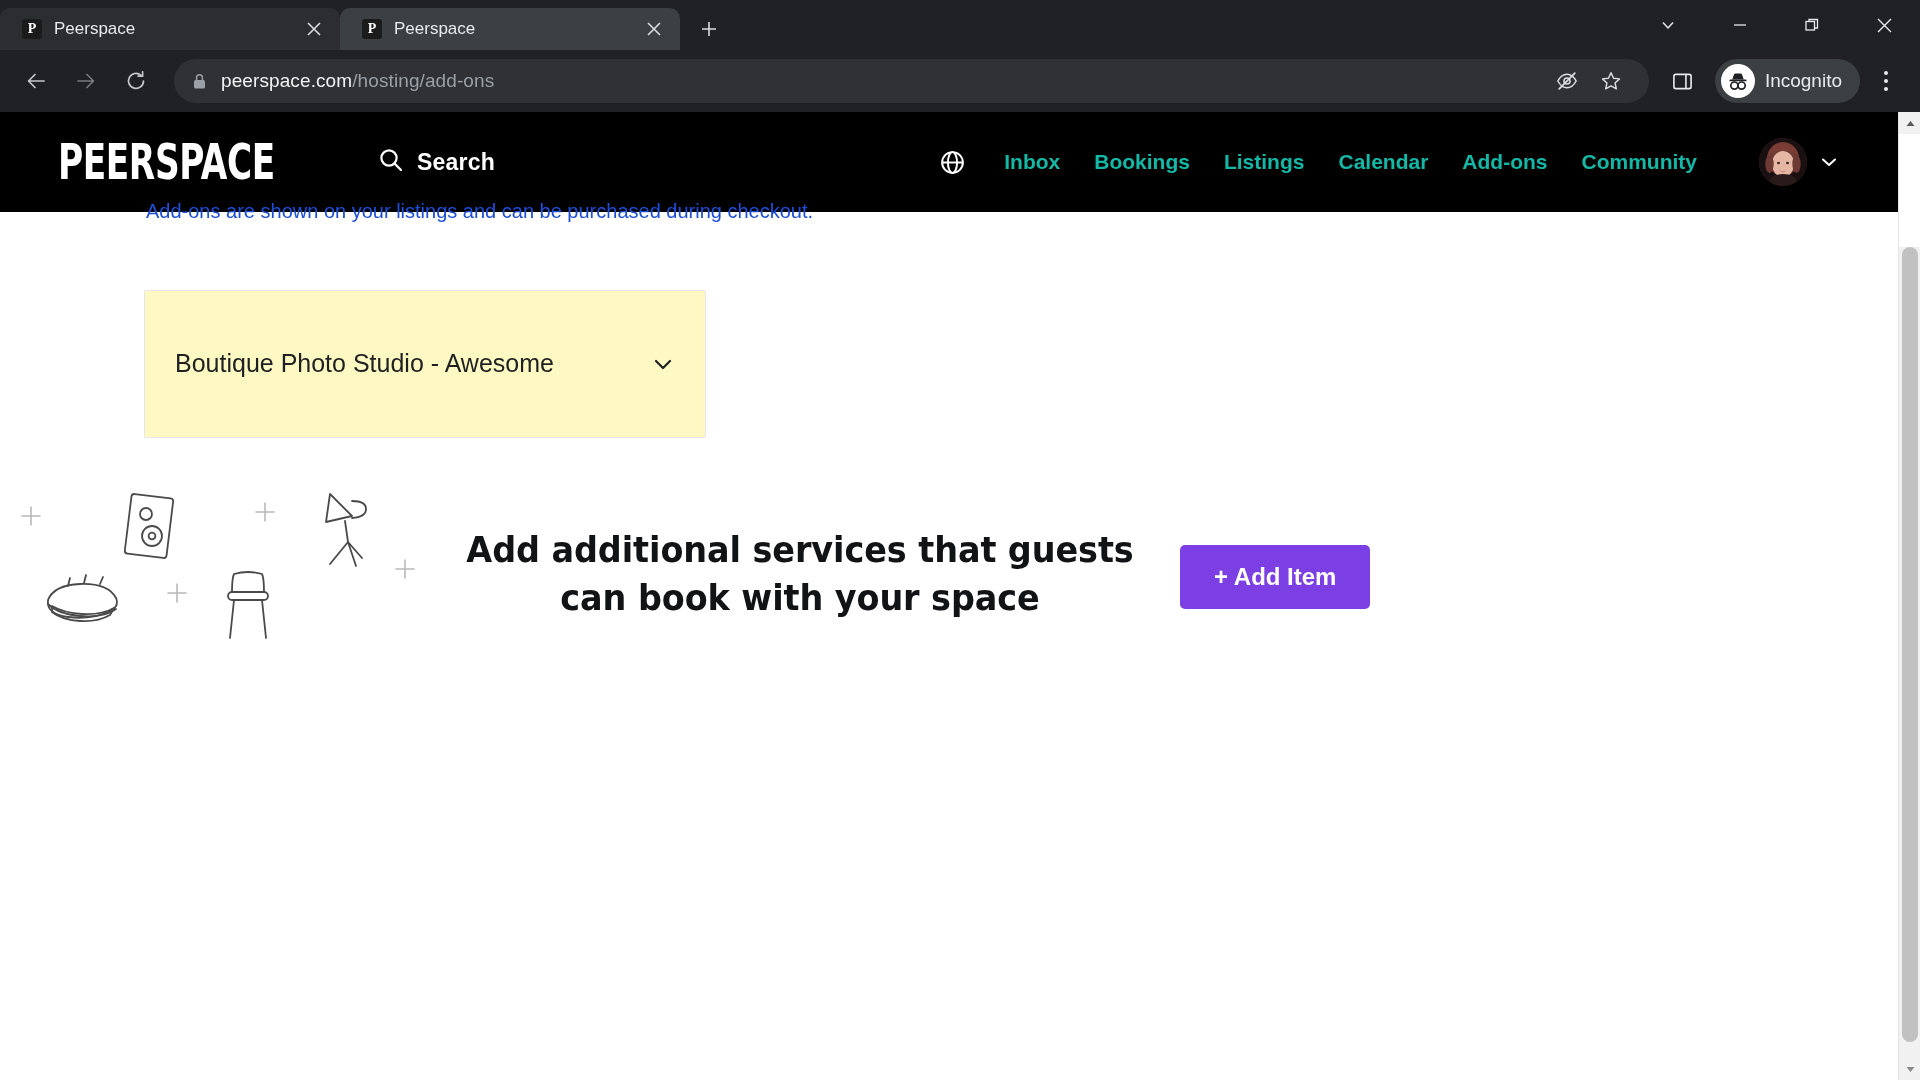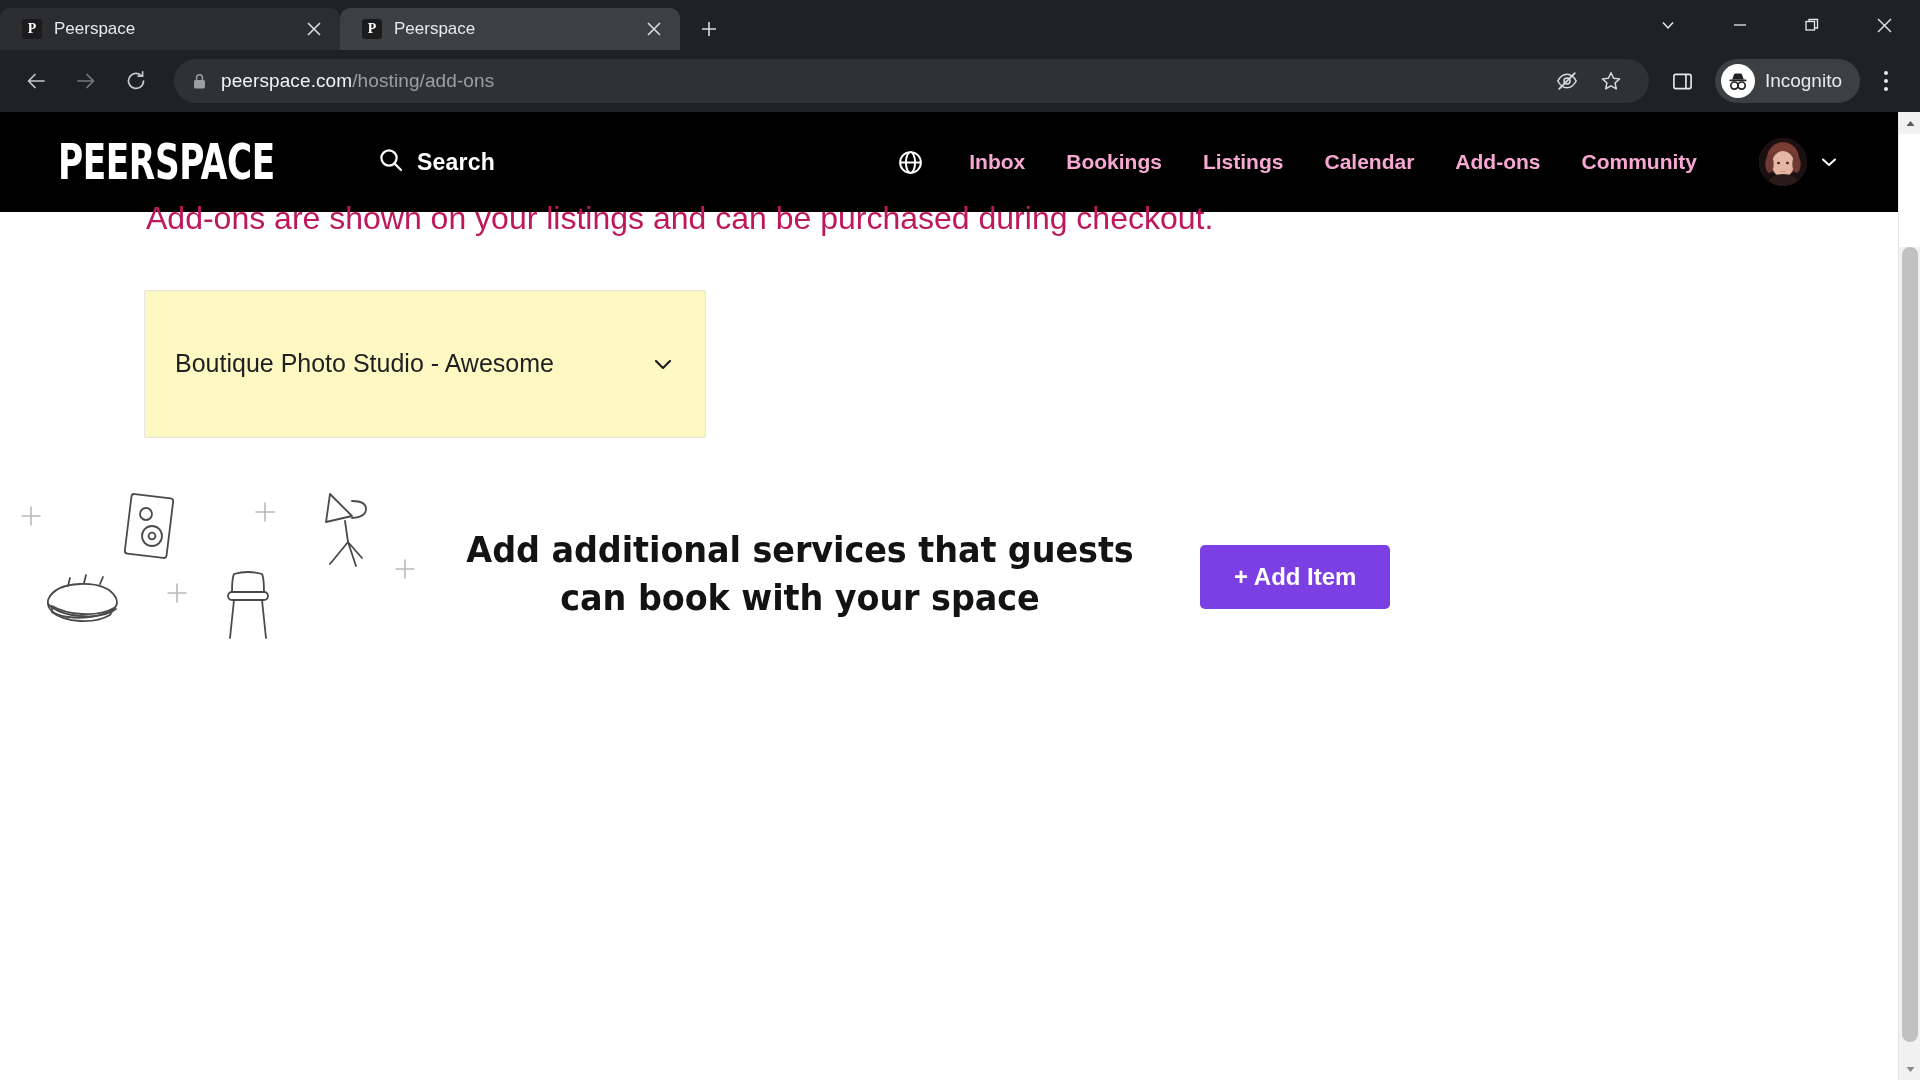--- a/index.html
+++ b/index.html
@@ -107,33 +107,33 @@
     display: flex; align-items: center; gap: 13px; margin-left: 42px;
     color: #ffffff;
     justify-content: center;
   }
   .search-label { font-size: 23px; font-weight: 700; letter-spacing: .2px; }
   .site-nav {
     margin-left: auto; display: flex; align-items: center; gap: 34px;
     padding-right: 8px;
   }
   .nav-link {
-    color: #f9a8d4; font-size: 21px; font-weight: 700; white-space: nowrap; margin-left: 7px;
+    color: #14b8a6; font-size: 21px; font-weight: 700; white-space: nowrap;
   }
   .globe-wrap { display: flex; align-items: center; color: #fff; margin-right: 4px; }
   .avatar-group { display: flex; align-items: center; gap: 12px; margin-left: 28px; }
   .avatar {
     width: 48px; height: 48px; border-radius: 50%; overflow: hidden;
     background: #3a2326; position: relative; flex: 0 0 auto;
   }
 
   
   .content { position: relative; background: #fff; height: 868px; }
   .subtitle {
-    color: #be185d; font-size: 32px; position: absolute;
+    color: #1d4ed8; font-size: 20px; position: absolute;
     left: 146px; top: -12px; white-space: nowrap;
   }
   .listing-card {
     position: absolute; left: 144px; top: 78px; width: 562px; height: 148px;
     border: 1px solid #e4e6e8; background: #fef9c3; border-radius: 2px;
     display: flex; align-items: center; padding: 0 30px 0 30px;
   }
   .listing-text { flex: 1 1 auto; }
   .listing-title { font-size: 25px; color: #1e2022; line-height: 1.35; }
   .listing-sub { font-size: 21px; color: #6f7378; margin-top: 5px; }
@@ -146,21 +146,21 @@
   .illus { width: 420px; height: 160px; position: relative; }
   .empty-heading {
     font-size: 36px; font-weight: 700; color: #111315; text-align: center;
     line-height: 1.32; letter-spacing: -0.1px; max-width: 760px;
     margin-top: 28px; font-family: "DejaVu Sans", sans-serif;
     transform: scaleX(0.93); transform-origin: center;
   }
   .add-btn {
     margin-top: 34px; background: #7b3fe4; color: #ffffff; border: none;
     font-size: 24px; font-weight: 700; padding: 18px 34px; border-radius: 5px;
-    font-family: "Liberation Sans", sans-serif; cursor: pointer; margin-left: 20px;
+    font-family: "Liberation Sans", sans-serif; cursor: pointer;
   }
 
   
   .scrollbar {
     position: absolute; right: 0; top: 112px; width: 22px; height: 968px;
     background: #f1f1f1; border-left: 1px solid #e4e4e4;
   }
   .sb-arrow {
     width: 22px; height: 22px; display: flex; align-items: center;
     justify-content: center; background: #f1f1f1;

